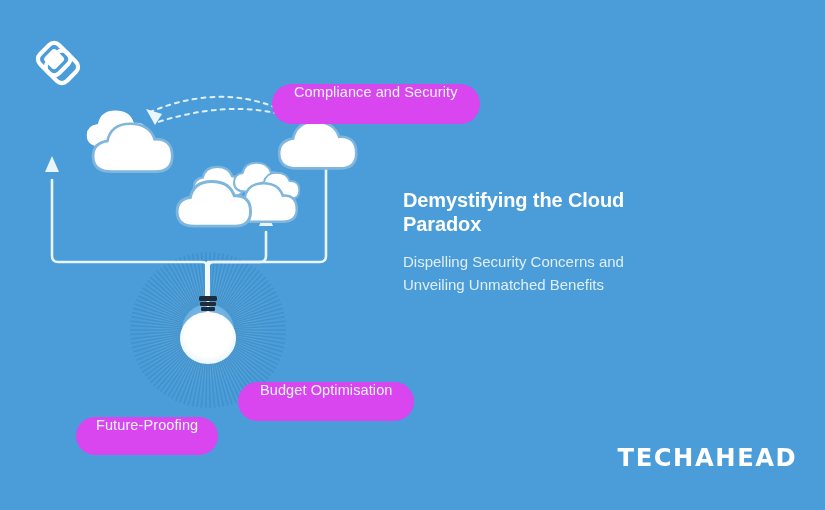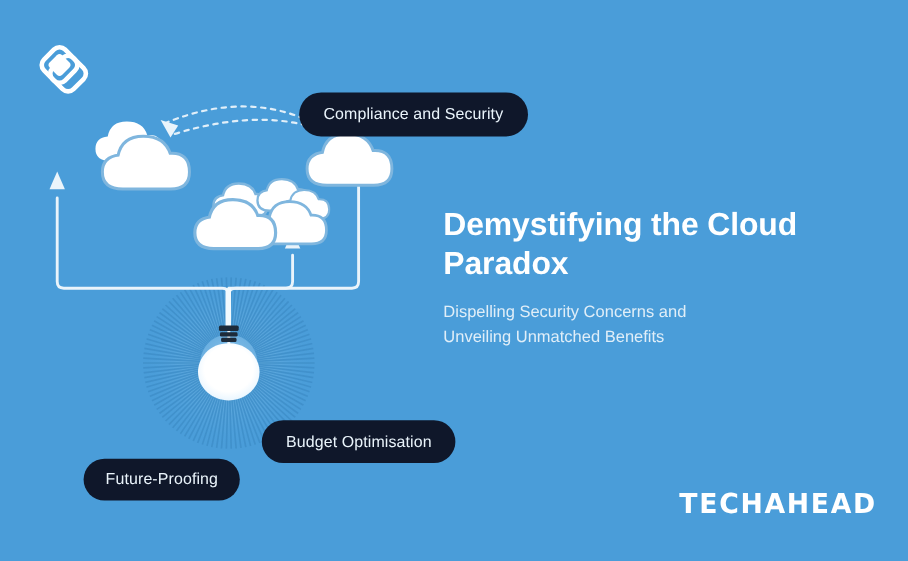--- a/index.html
+++ b/index.html
@@ -13,38 +13,38 @@
 
   
   .logo-mark{position:absolute;left:30px;top:35px;width:56px;height:56px;}
 
   
   .illus{position:absolute;left:0;top:0;width:420px;height:470px;}
 
   
   .pill{
     position:absolute;
-    display:flex;align-items:center;justify-content:center;
-    background:#0f172a;
+    display:flex;align-items:flex-start;justify-content:center;
+    background:#d946ef;
     color:#eaf4fb;
     border-radius:999px;
     font-size:14.5px;
     letter-spacing:.1px;
     white-space:nowrap;
     box-sizing:border-box;
   }
   .pill-compliance{left:272px;top:84px;height:40px;padding:0 22px;}
   .pill-budget{left:238px;top:382px;height:39px;padding:0 22px;}
   .pill-future{left:76px;top:417px;height:38px;padding:0 20px;}
 
   
   .textblock{position:absolute;left:403px;top:188px;width:360px;}
   .title{
     color:#ffffff;
-    font-size:29px;
+    font-size:20px;
     font-weight:bold;
     line-height:1.22;
     letter-spacing:-0.1px;
     margin:0 0 14px 0;
     white-space:pre-line;
   }
   .subtitle{
     color:#e0eef8;
     font-size:15px;
     line-height:1.52;

